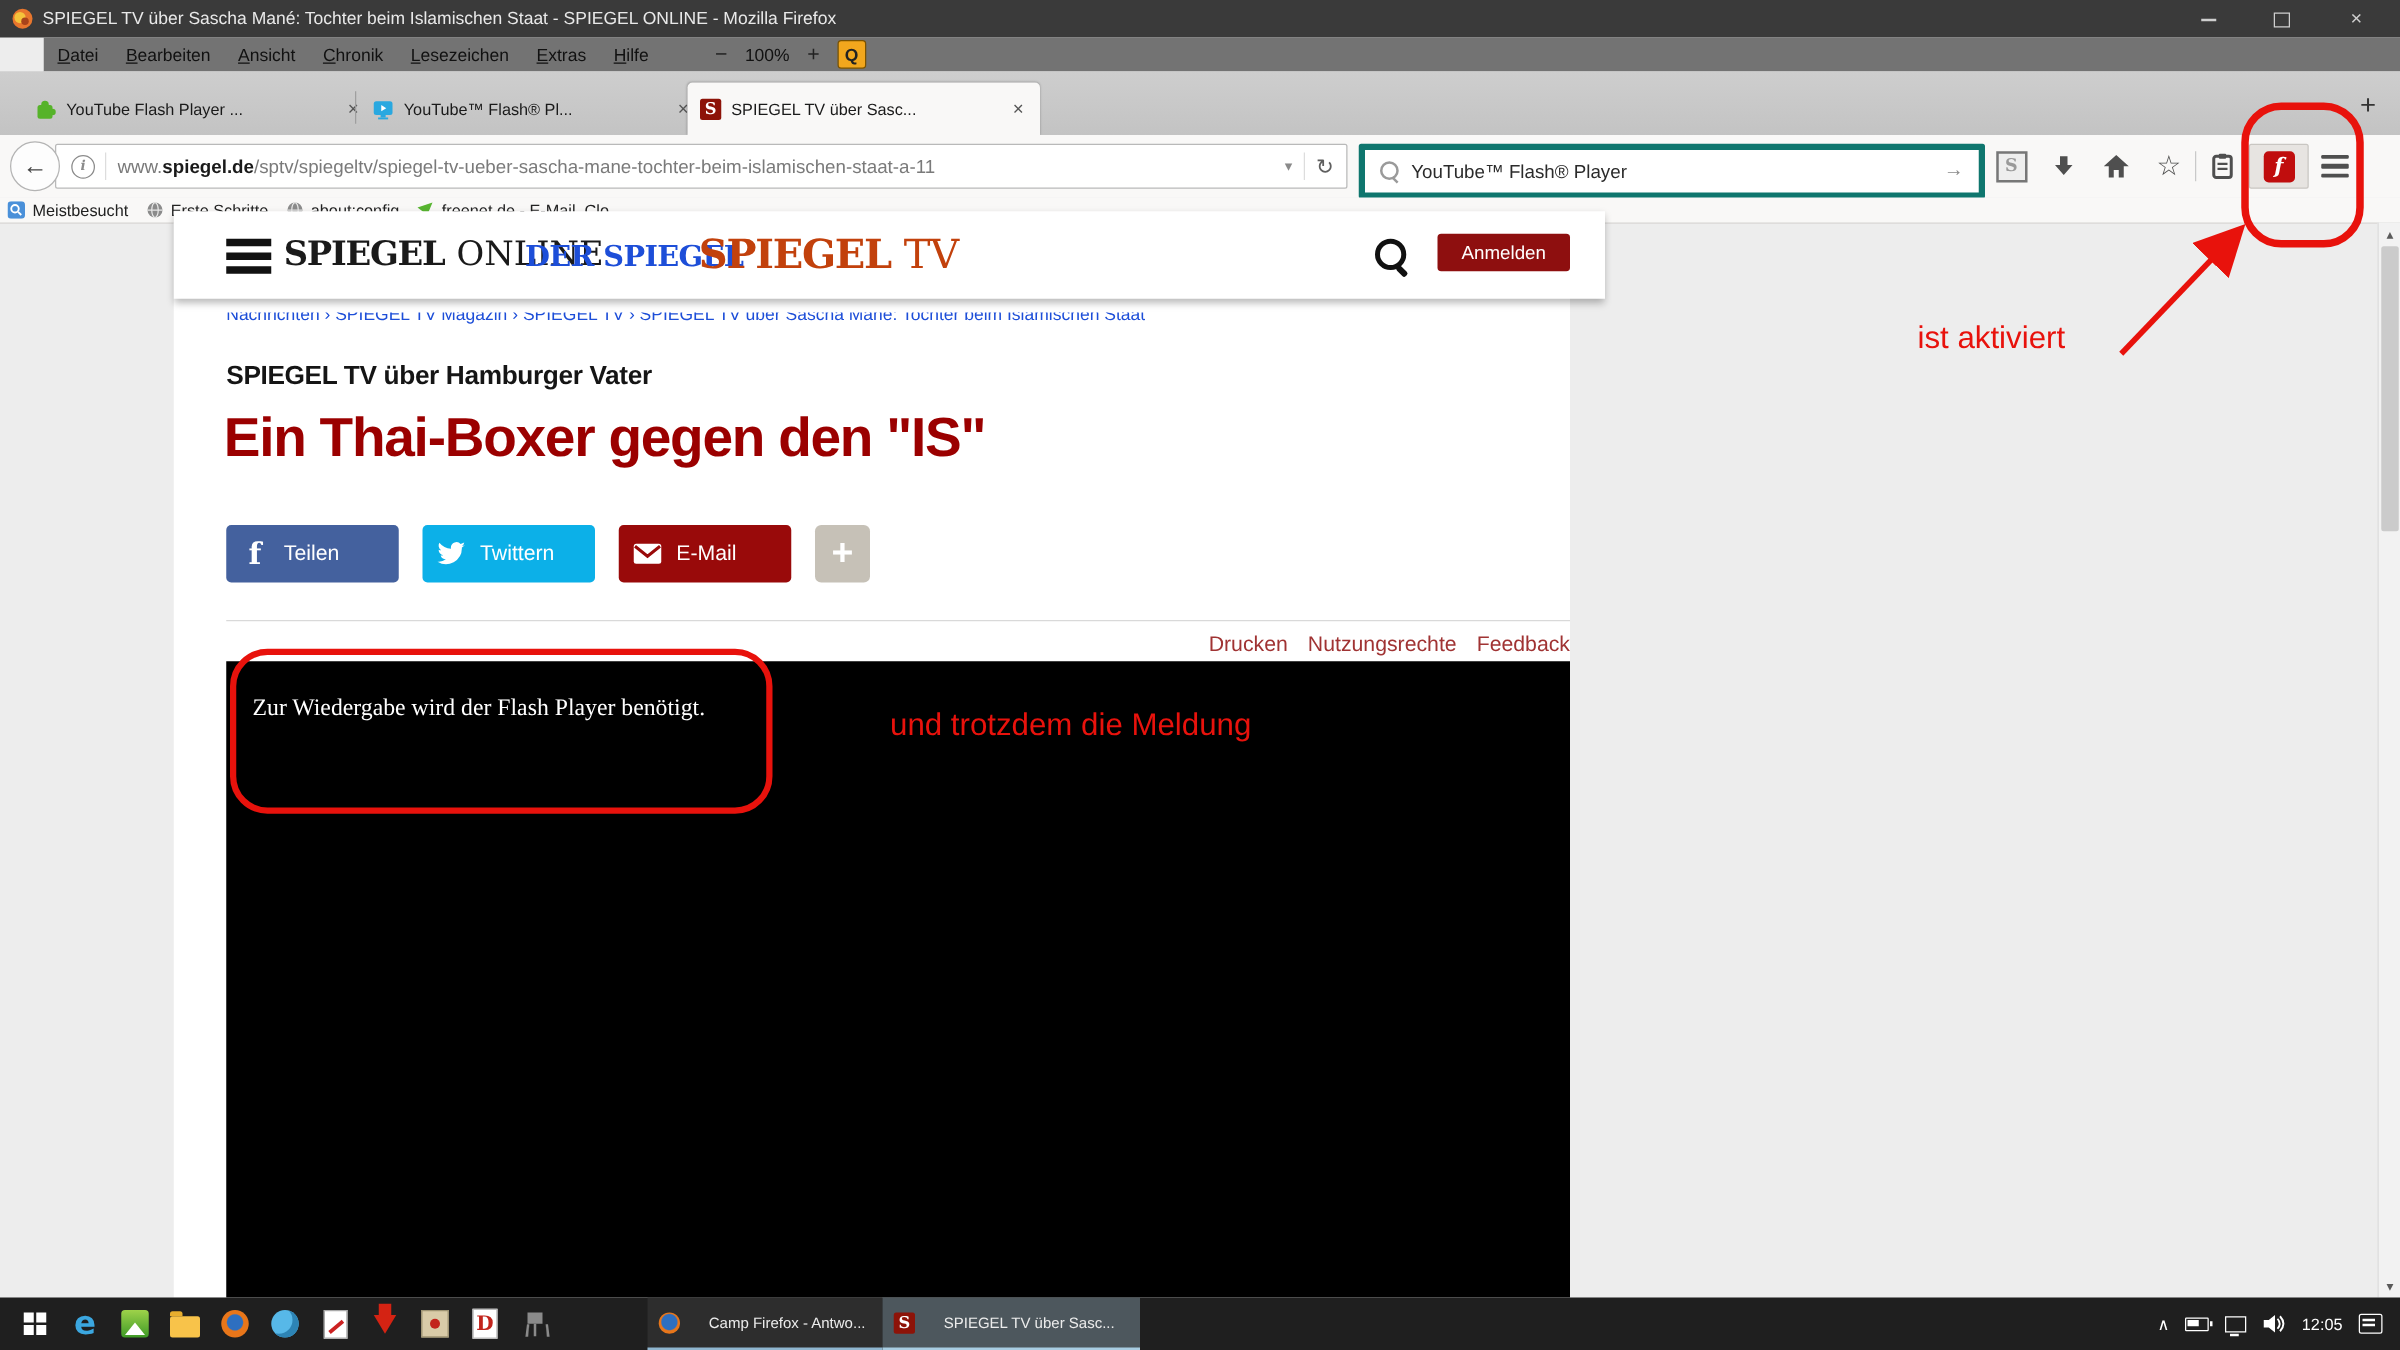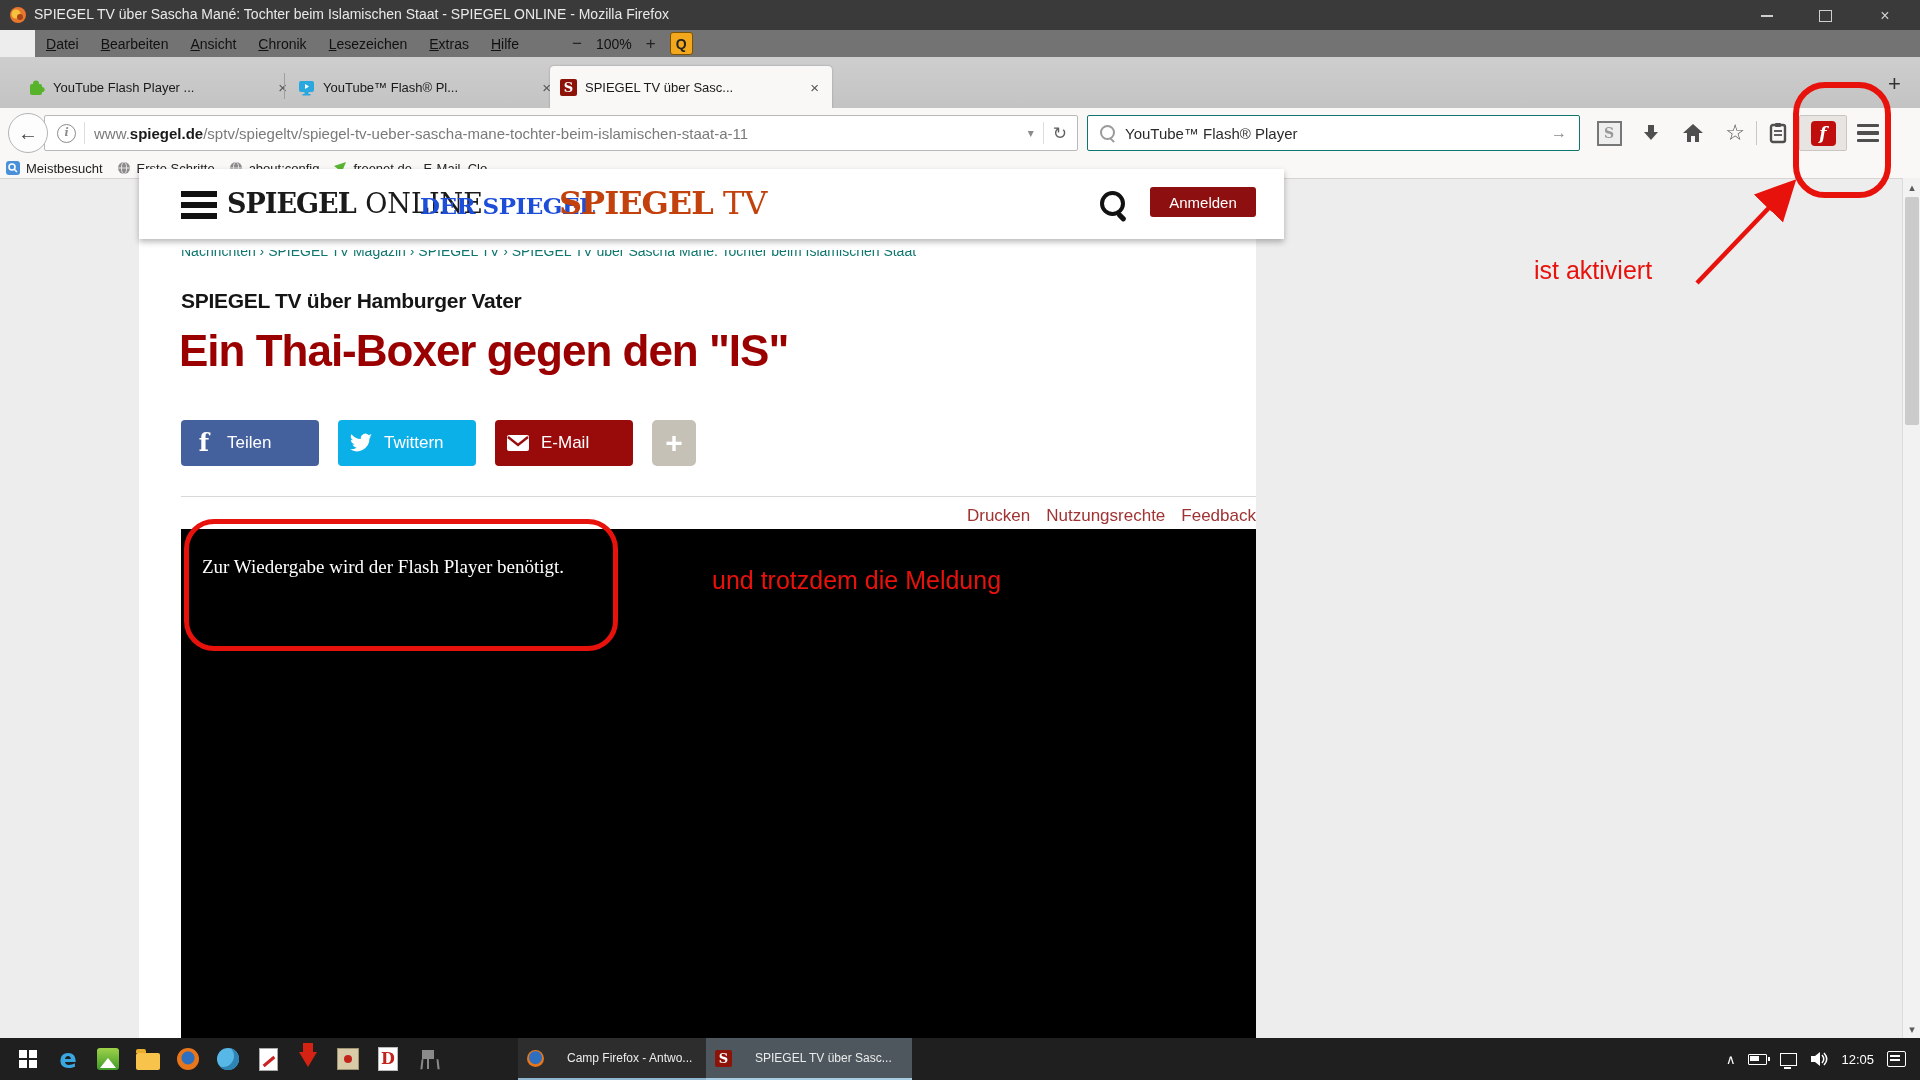--- a/index.html
+++ b/index.html
@@ -42,21 +42,21 @@
   .urlfield{left:44px;top:7px;width:1032px;height:34px;background:#fff;border:1px solid #b9b9b9;
             border-radius:2px;display:flex;align-items:center;font-size:15px;overflow:hidden;}
   .iicon{width:17px;height:17px;border:1.5px solid #8b8b8b;border-radius:50%;color:#8b8b8b;
          font:italic bold 11px/16px "DejaVu Serif",serif;text-align:center;margin:0 8px 0 12px;flex:0 0 auto;}
   .urlsep{width:1px;height:22px;background:#ddd;margin-right:9px;flex:0 0 auto;}
   .urltext{flex:1;overflow:hidden;white-space:nowrap;color:#7a7a7a;}
   .urltext b{color:#1a1a1a;font-weight:600;}
   .urlright{display:flex;align-items:center;flex:0 0 auto;gap:9px;padding:0 10px;}
   .drop{color:#8a8a8a;font-size:12px;}
   .reload{color:#5f5f5f;font-size:17px;}
-  .searchfield{left:1087px;top:7px;width:491px;height:34px;background:#fff;border:1px solid #0f766e;
+  .searchfield{left:1087px;top:7px;width:491px;height:34px;background:#fff;border:5px solid #0f766e;
                border-radius:2px;display:flex;align-items:center;font-size:15px;color:#2b2b2b;justify-content:center;}
   .mag{position:relative;width:11px;height:11px;border:2px solid #9a9a9a;border-radius:50%;
        margin:0 10px 2px 12px;flex:0 0 auto;}
   .mag::after{content:"";position:absolute;left:9px;top:10px;width:2px;height:6px;background:#9a9a9a;
               transform:rotate(-45deg);}
   .goarrow{margin-left:auto;padding-right:12px;color:#8a8a8a;font-size:16px;}
   .navicons{left:1588px;top:8px;display:flex;align-items:center;gap:0;height:34px;}
   .nbtn{width:42px;height:34px;display:flex;align-items:center;justify-content:center;}
   .sbox{width:21px;height:21px;border:2px solid #777;color:#999;font:bold 14px/20px "DejaVu Serif",serif;
         text-align:center;background:#eee;}
@@ -84,21 +84,21 @@
   .logo2{left:281px;top:23px;font-family:"DejaVu Serif",serif;font-weight:bold;font-size:23px;
          letter-spacing:-0.5px;color:#1d4ed8;}
   .logo3{left:420px;top:15px;font-family:"DejaVu Serif",serif;font-size:32px;color:#c2410c;}
   .logo3 b{font-weight:bold;letter-spacing:-1px;}
   .bigmag{left:961px;top:22px;width:17px;height:17px;border:4px solid #111;border-radius:50%;}
   .bigmag::after{content:"";position:absolute;left:15px;top:17px;width:5px;height:10px;background:#111;
                  transform:rotate(-45deg);border-radius:2px;}
   .loginbtn{left:1011px;top:18px;width:106px;height:30px;background:#8e0f0f;border-radius:3px;color:#fff;
             font-size:15px;display:flex;align-items:center;justify-content:center;}
   .crumbwrap{left:181px;top:250px;width:1075px;height:11px;overflow:hidden;z-index:1;}
-  .crumbwrap span{position:absolute;left:0;top:-7px;font-size:14px;color:#0f766e;white-space:nowrap;}
+  .crumbwrap span{position:absolute;left:0;top:-7px;font-size:14px;color:#1d4ed8;white-space:nowrap;}
   .kicker{left:181px;top:289px;font-size:21px;font-weight:bold;color:#151515;letter-spacing:-0.3px;}
   .headline{left:179px;top:326px;font-size:44px;font-weight:bold;color:#9b0000;letter-spacing:-1px;}
   .sharerow{left:181px;top:420px;display:flex;gap:19px;height:46px;}
   .sharebtn{width:138px;height:46px;border-radius:4px;color:#fff;font-size:17px;
             display:flex;align-items:center;}
   .sharebtn .si{width:46px;display:flex;align-items:center;justify-content:center;}
   .fb{background:#44619e;}
   .tw{background:#0cb0e8;}
   .em{background:#990a0a;}
   .plusbtn{width:44px;height:46px;background:#c6c1b7;border-radius:5px;color:#fff;

